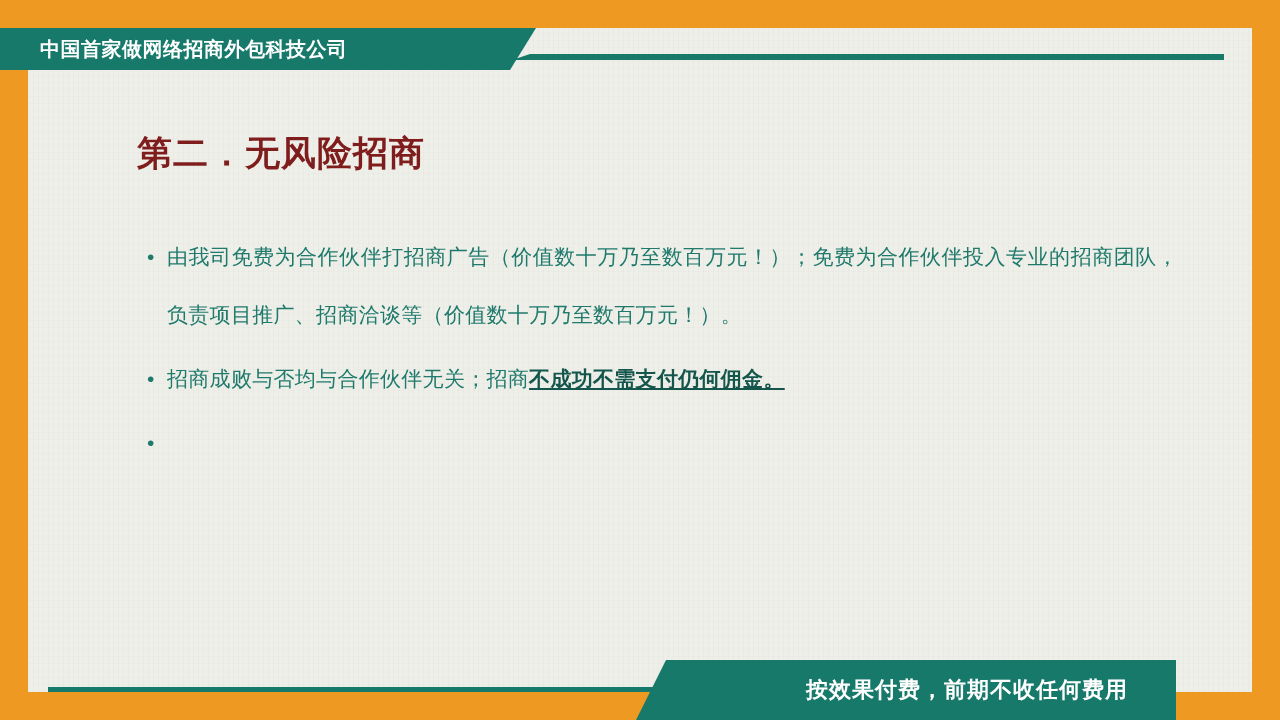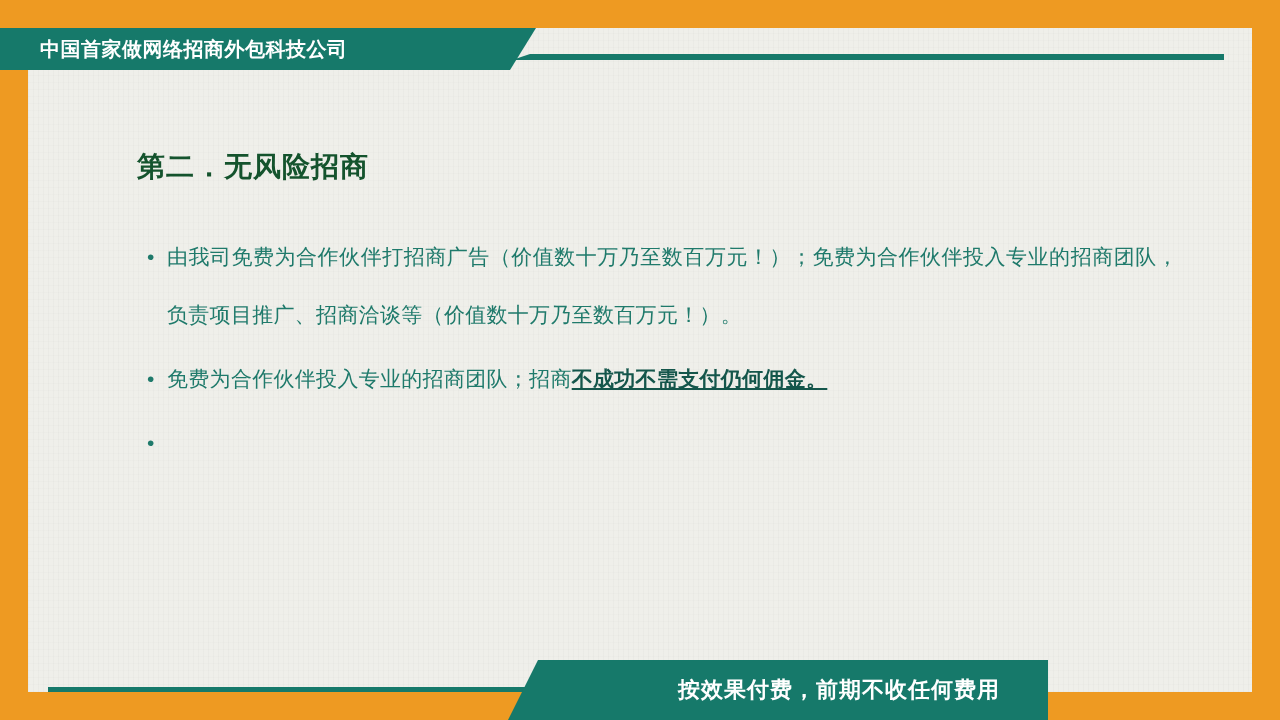--- a/index.html
+++ b/index.html
@@ -86,23 +86,23 @@
     color: #FFFFFF;
     font-size: 20px;
     font-weight: bold;
     letter-spacing: 0.5px;
     white-space: nowrap;
   }
   
   .slide-title {
     position: absolute;
     left: 137px;
-    top: 148px;
-    color: #14532d;
-    font-size: 28px;
+    top: 130px;
+    color: #7f1d1d;
+    font-size: 35px;
     font-weight: bold;
     letter-spacing: 1px;
     white-space: nowrap;
   }
   
   .bullets {
     position: absolute;
     left: 143px;
     top: 228px;
     width: 1035px;
@@ -130,21 +130,21 @@
   .bullet .emph {
     font-weight: bold;
     color: #14564B;
     text-decoration: underline;
   }
   
   .footer {
     position: absolute;
     left: 0;
     bottom: 0;
-    width: 1048px;
+    width: 1176px;
     height: 72px;
   }
   .footer .band {
     position: absolute;
     right: 0;
     top: 12px;
     width: 510px;
     height: 60px;
     background: #16796A;
   }
@@ -206,21 +206,21 @@
 
   <div class="bullets">
 
     <div class="bullet">
       <span class="dot">•</span>
       <span>由我司免费为合作伙伴打招商广告（价值数十万乃至数百万元！）；免费为合作伙伴投入专业的招商团队，负责项目推广、招商洽谈等（价值数十万乃至数百万元！）。</span>
     </div>
 
     <div class="bullet">
       <span class="dot">•</span>
-      <span>免费为合作伙伴投入专业的招商团队；招商</span><span class="emph">不成功不需支付仍何佣金。</span>
+      <span>招商成败与否均与合作伙伴无关；招商</span><span class="emph">不成功不需支付仍何佣金。</span>
     </div>
 
     <div class="bullet">
       <span class="dot">•</span>
     </div>
 
   </div>
 
   <div class="footer">
     <div class="rule"></div>

